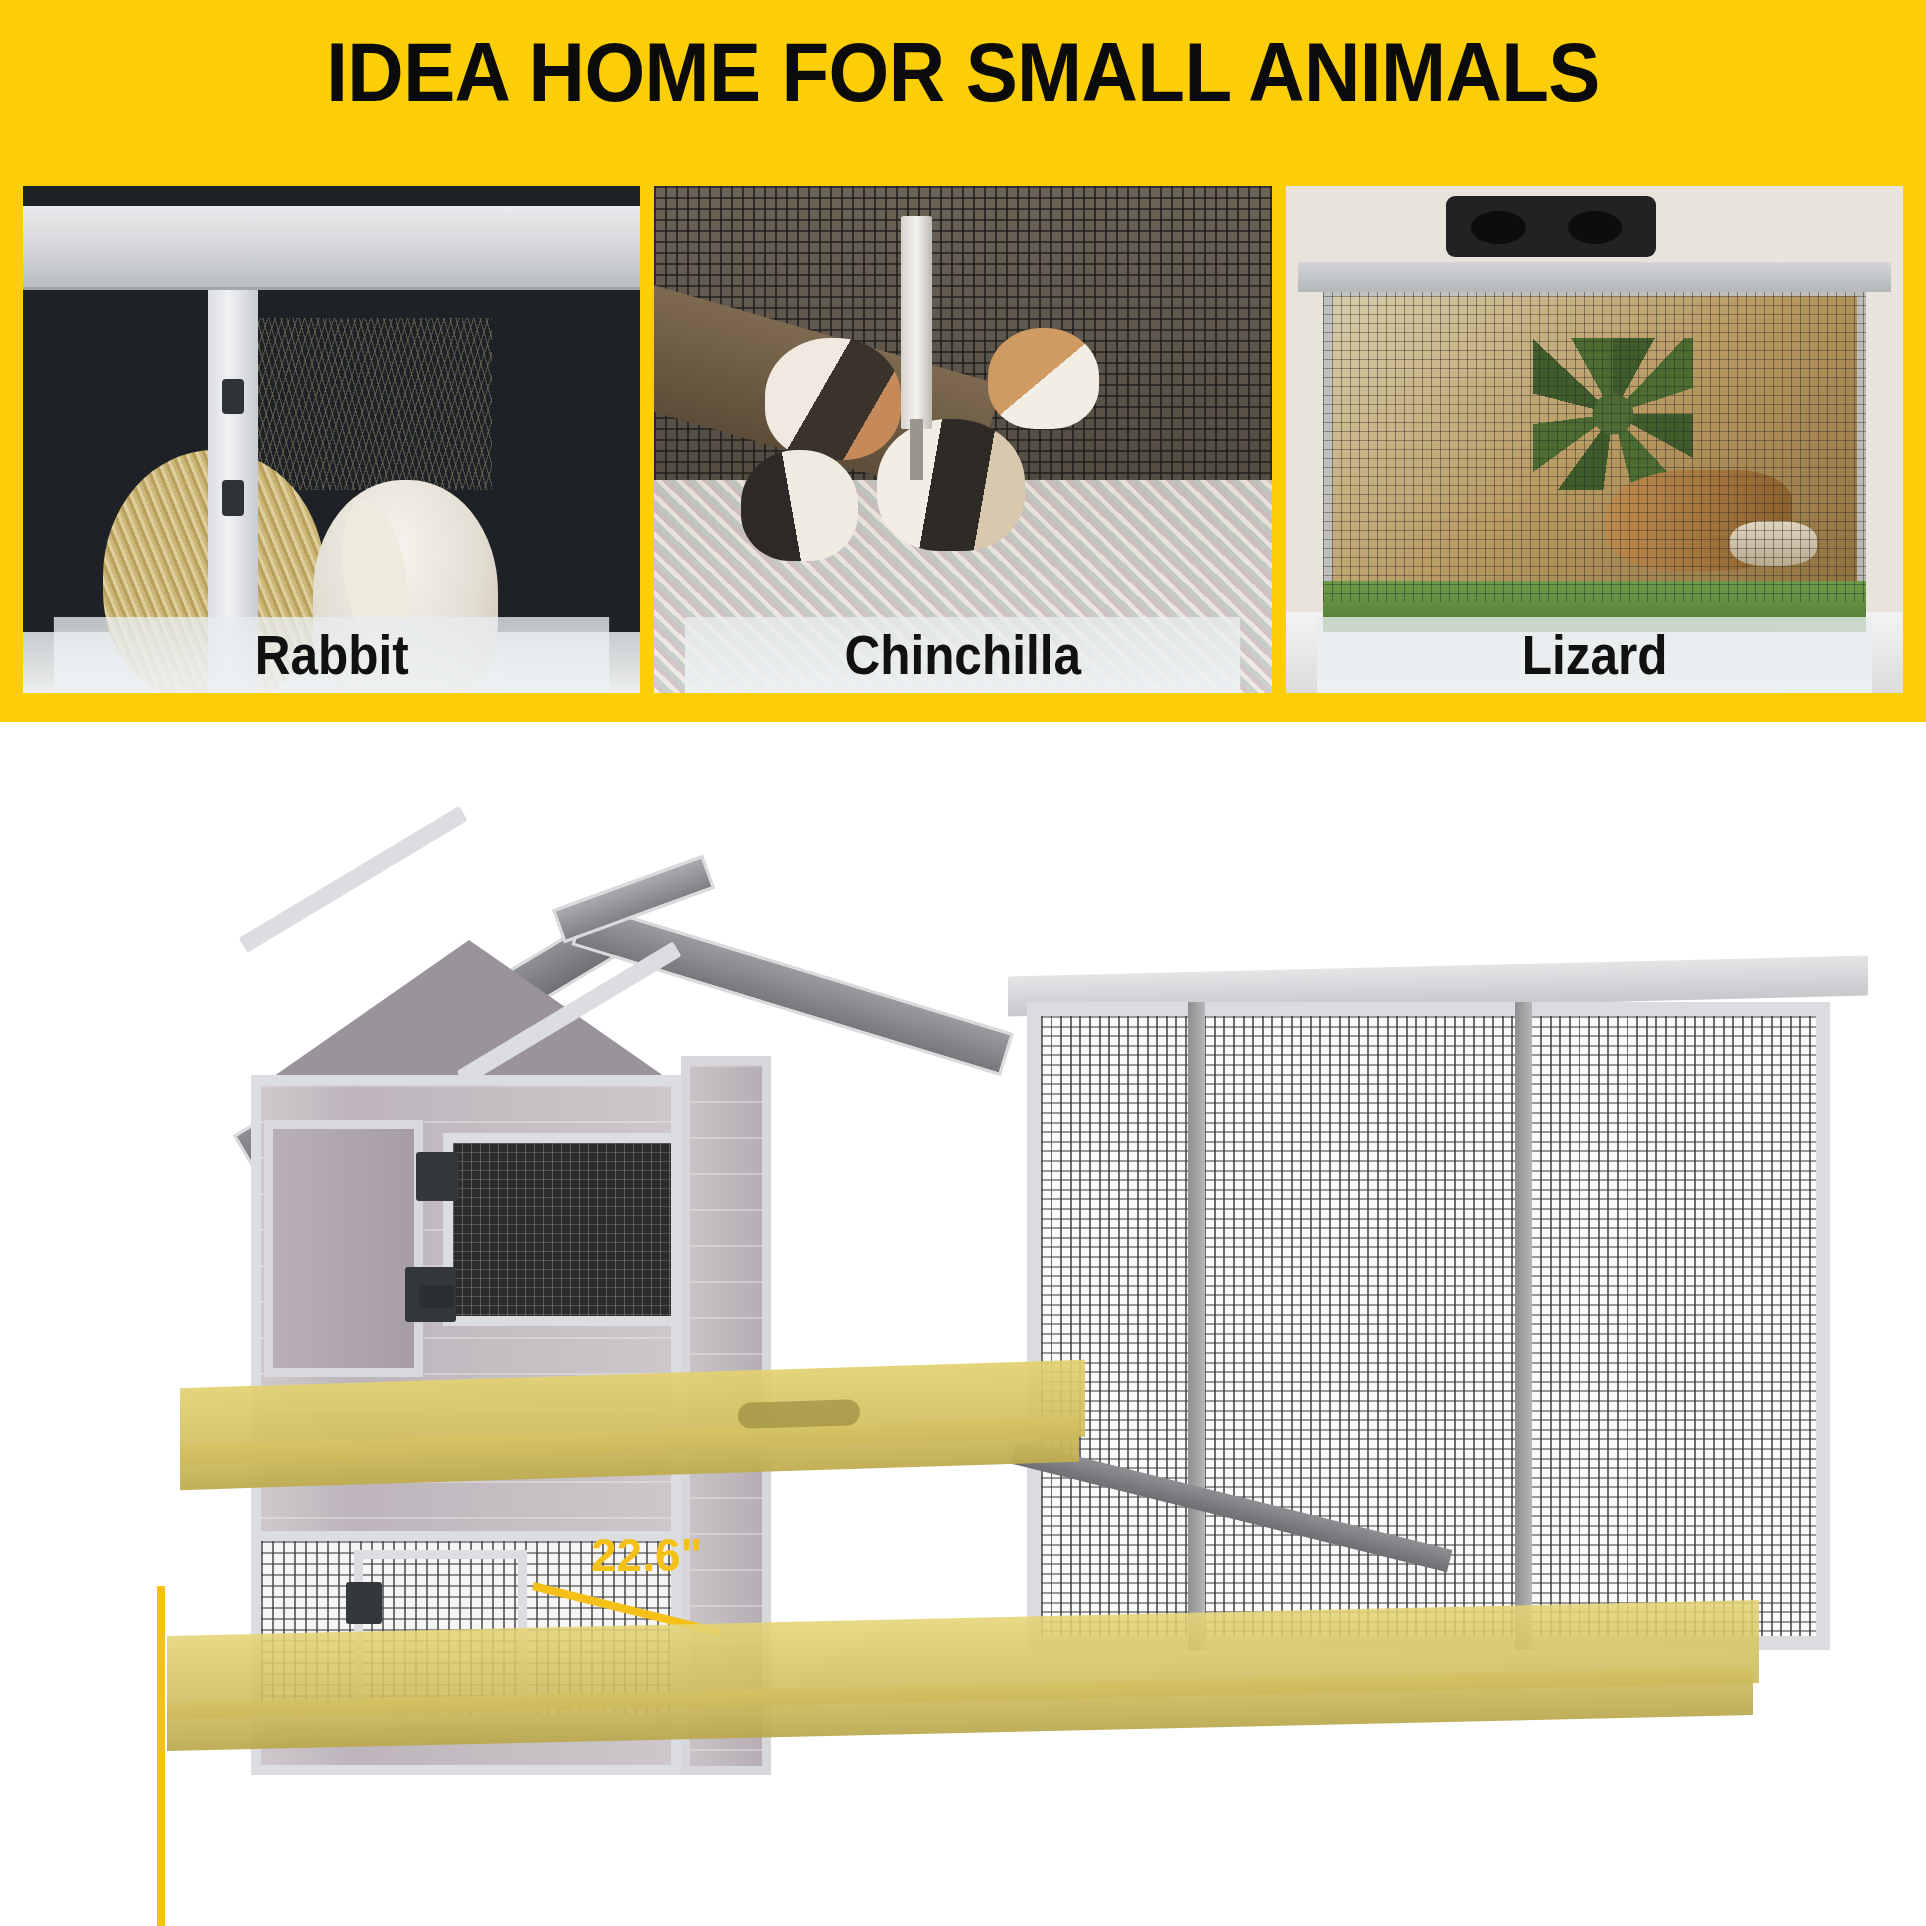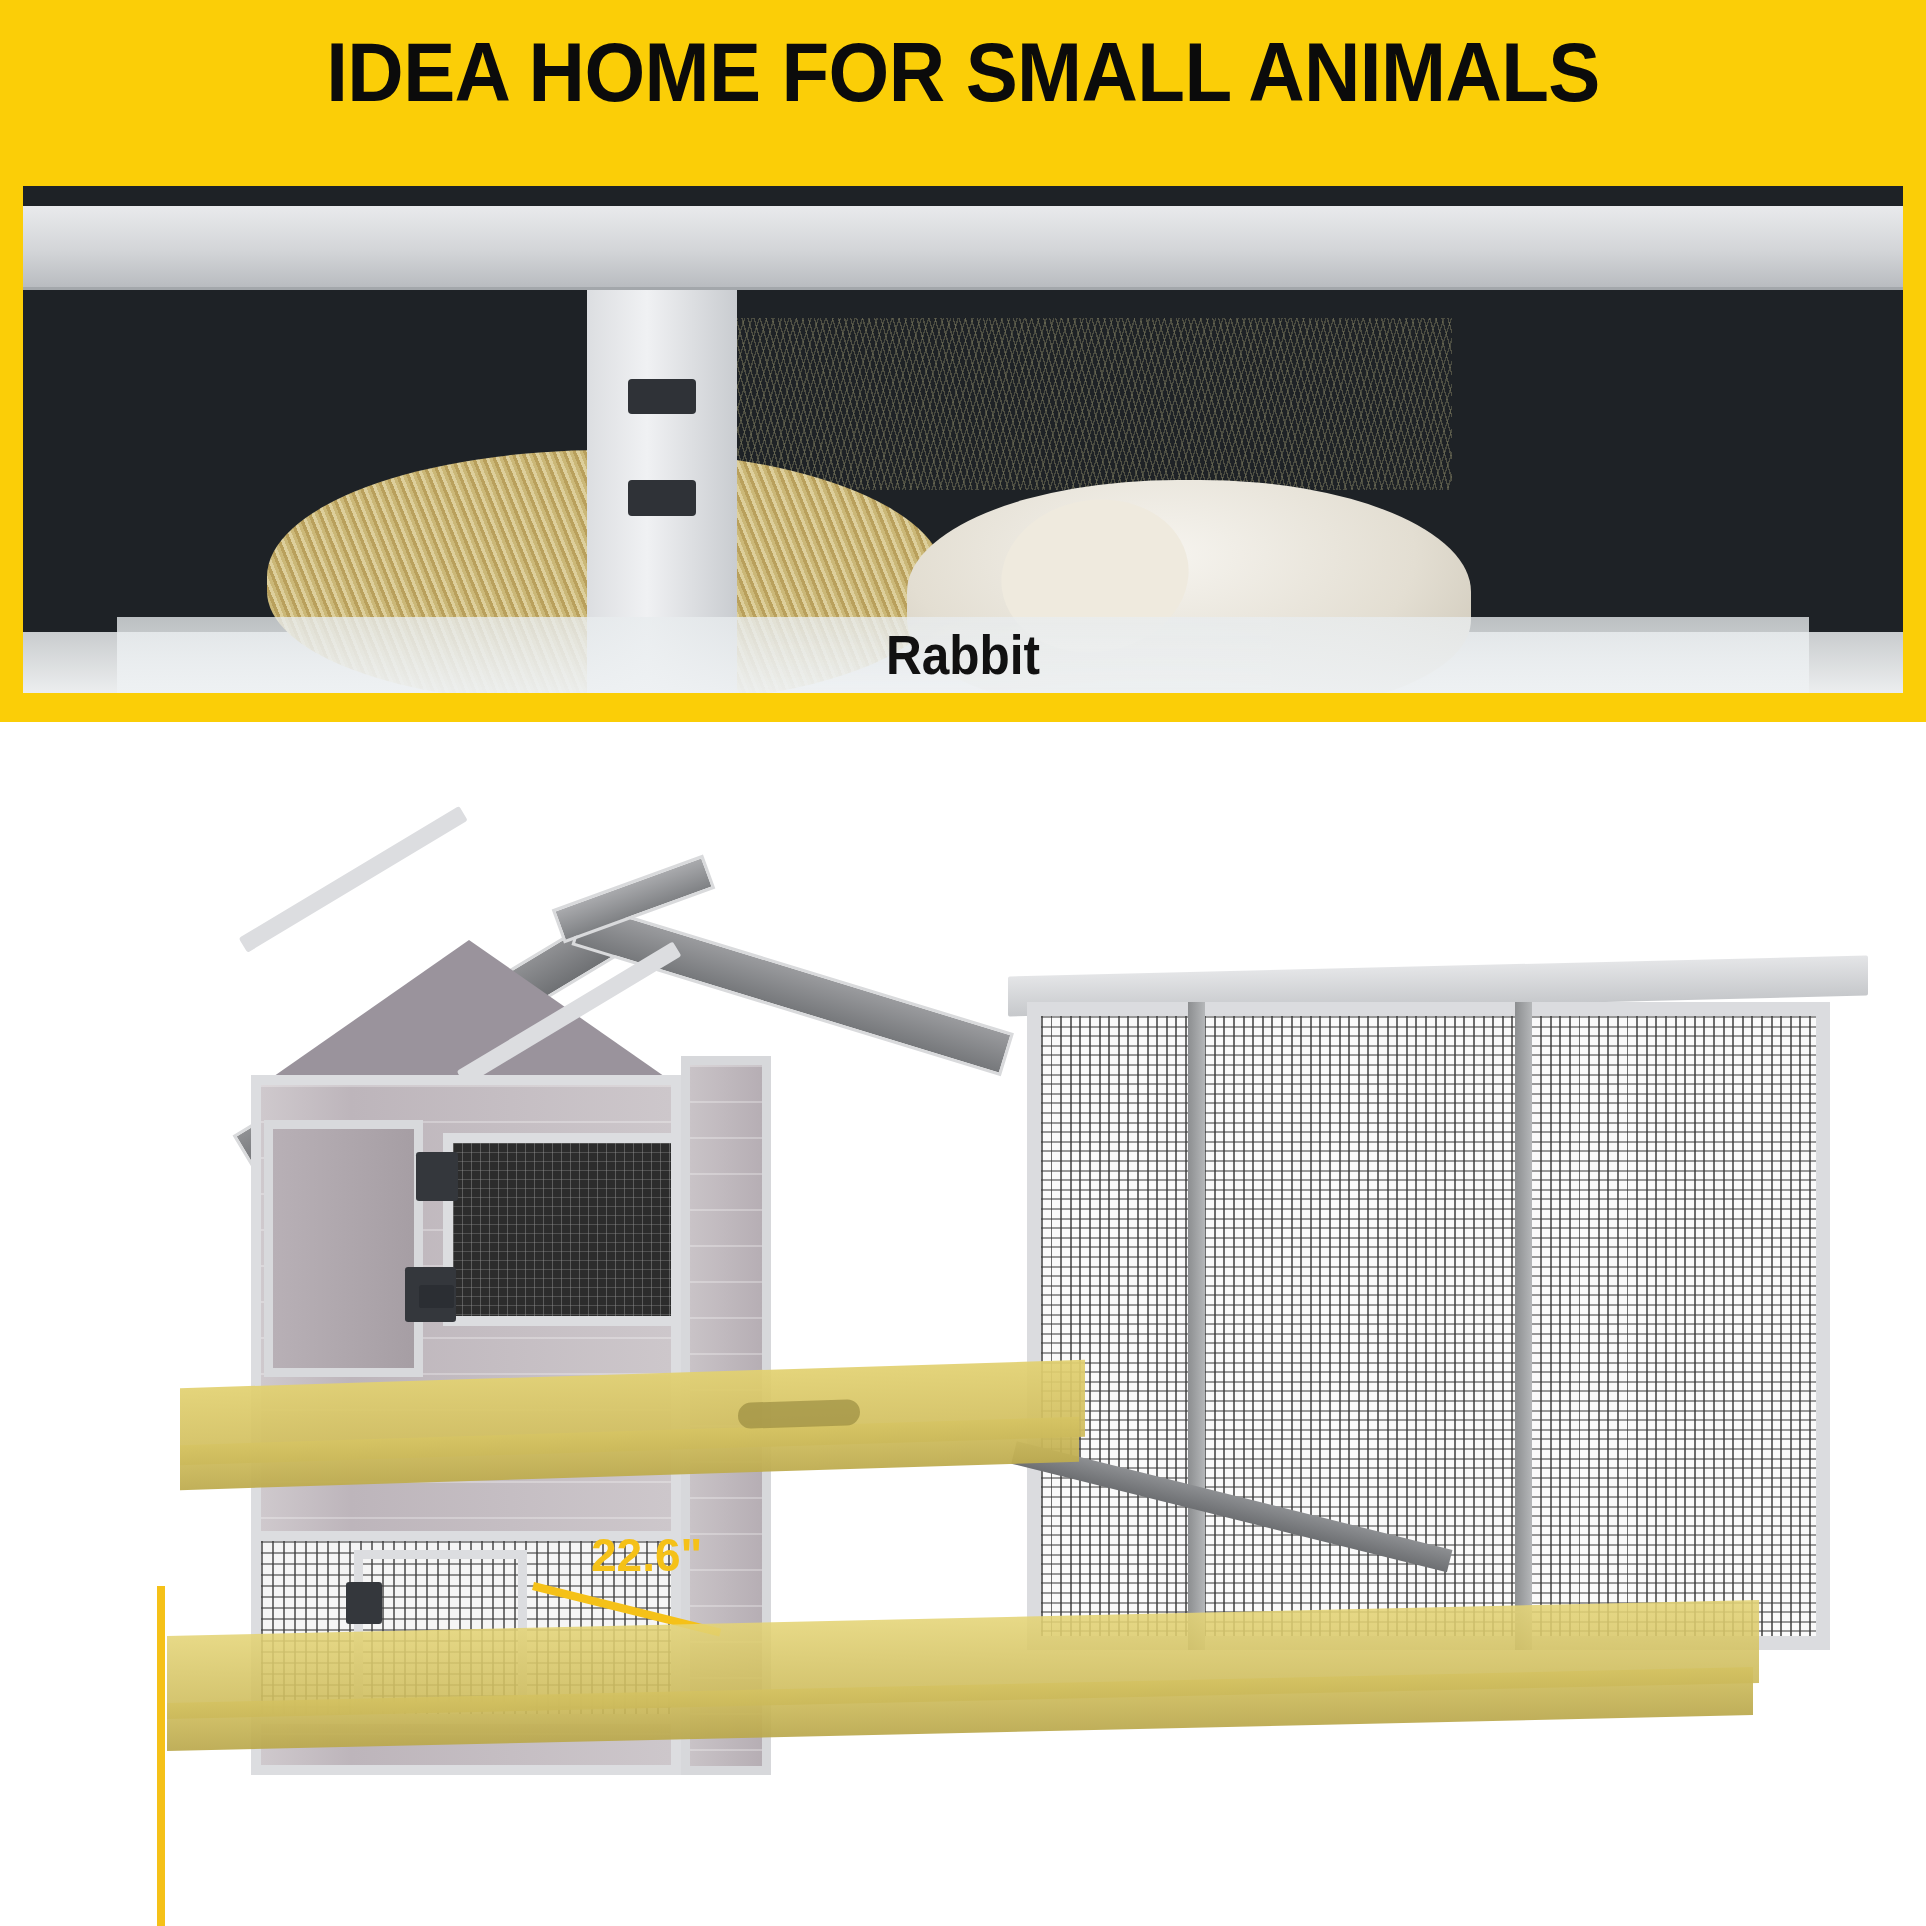--- a/index.html
+++ b/index.html
@@ -324,22 +324,49 @@
       <div class="hay-ball"></div>
       <div class="bunny"></div>
       <div class="bunny-ear"></div>
       <div class="postv"></div>
       <div class="hinge h1"></div>
       <div class="hinge h2"></div>
       <div class="shelf"></div>
       <div class="photo-label">Rabbit</div>
     </div>
 
-
-
+    <div class="photo-card ph2">
+      <div class="mesh"></div>
+      <div class="bedding"></div>
+      <div class="ramp"></div>
+      <div class="pig pa"></div>
+      <div class="pig pb"></div>
+      <div class="pig pc"></div>
+      <div class="pig pd"></div>
+      <div class="bottle"></div>
+      <div class="bottle-tip"></div>
+      <div class="photo-label">Chinchilla</div>
+    </div>
+
+
+    <div class="photo-card ph4">
+      <div class="wbase"></div>
+      <div class="tank"></div>
+      <div class="grass"></div>
+      <div class="plant"></div>
+      <div class="lizard"></div>
+      <div class="dish"></div>
+      <div class="tankmesh"></div>
+      <div class="topbar"></div>
+      <div class="lamp">
+          <i class="a"></i>
+          <i class="b"></i>
+        </div>
+      <div class="photo-label">Lizard</div>
+    </div>
 
   </div>
 </div>
 
 <div class="diagram">
 
   <div class="hutch">
     <div class="roof-left"></div>
     <div class="roof-right"></div>
     <div class="roof-ridge"></div>

